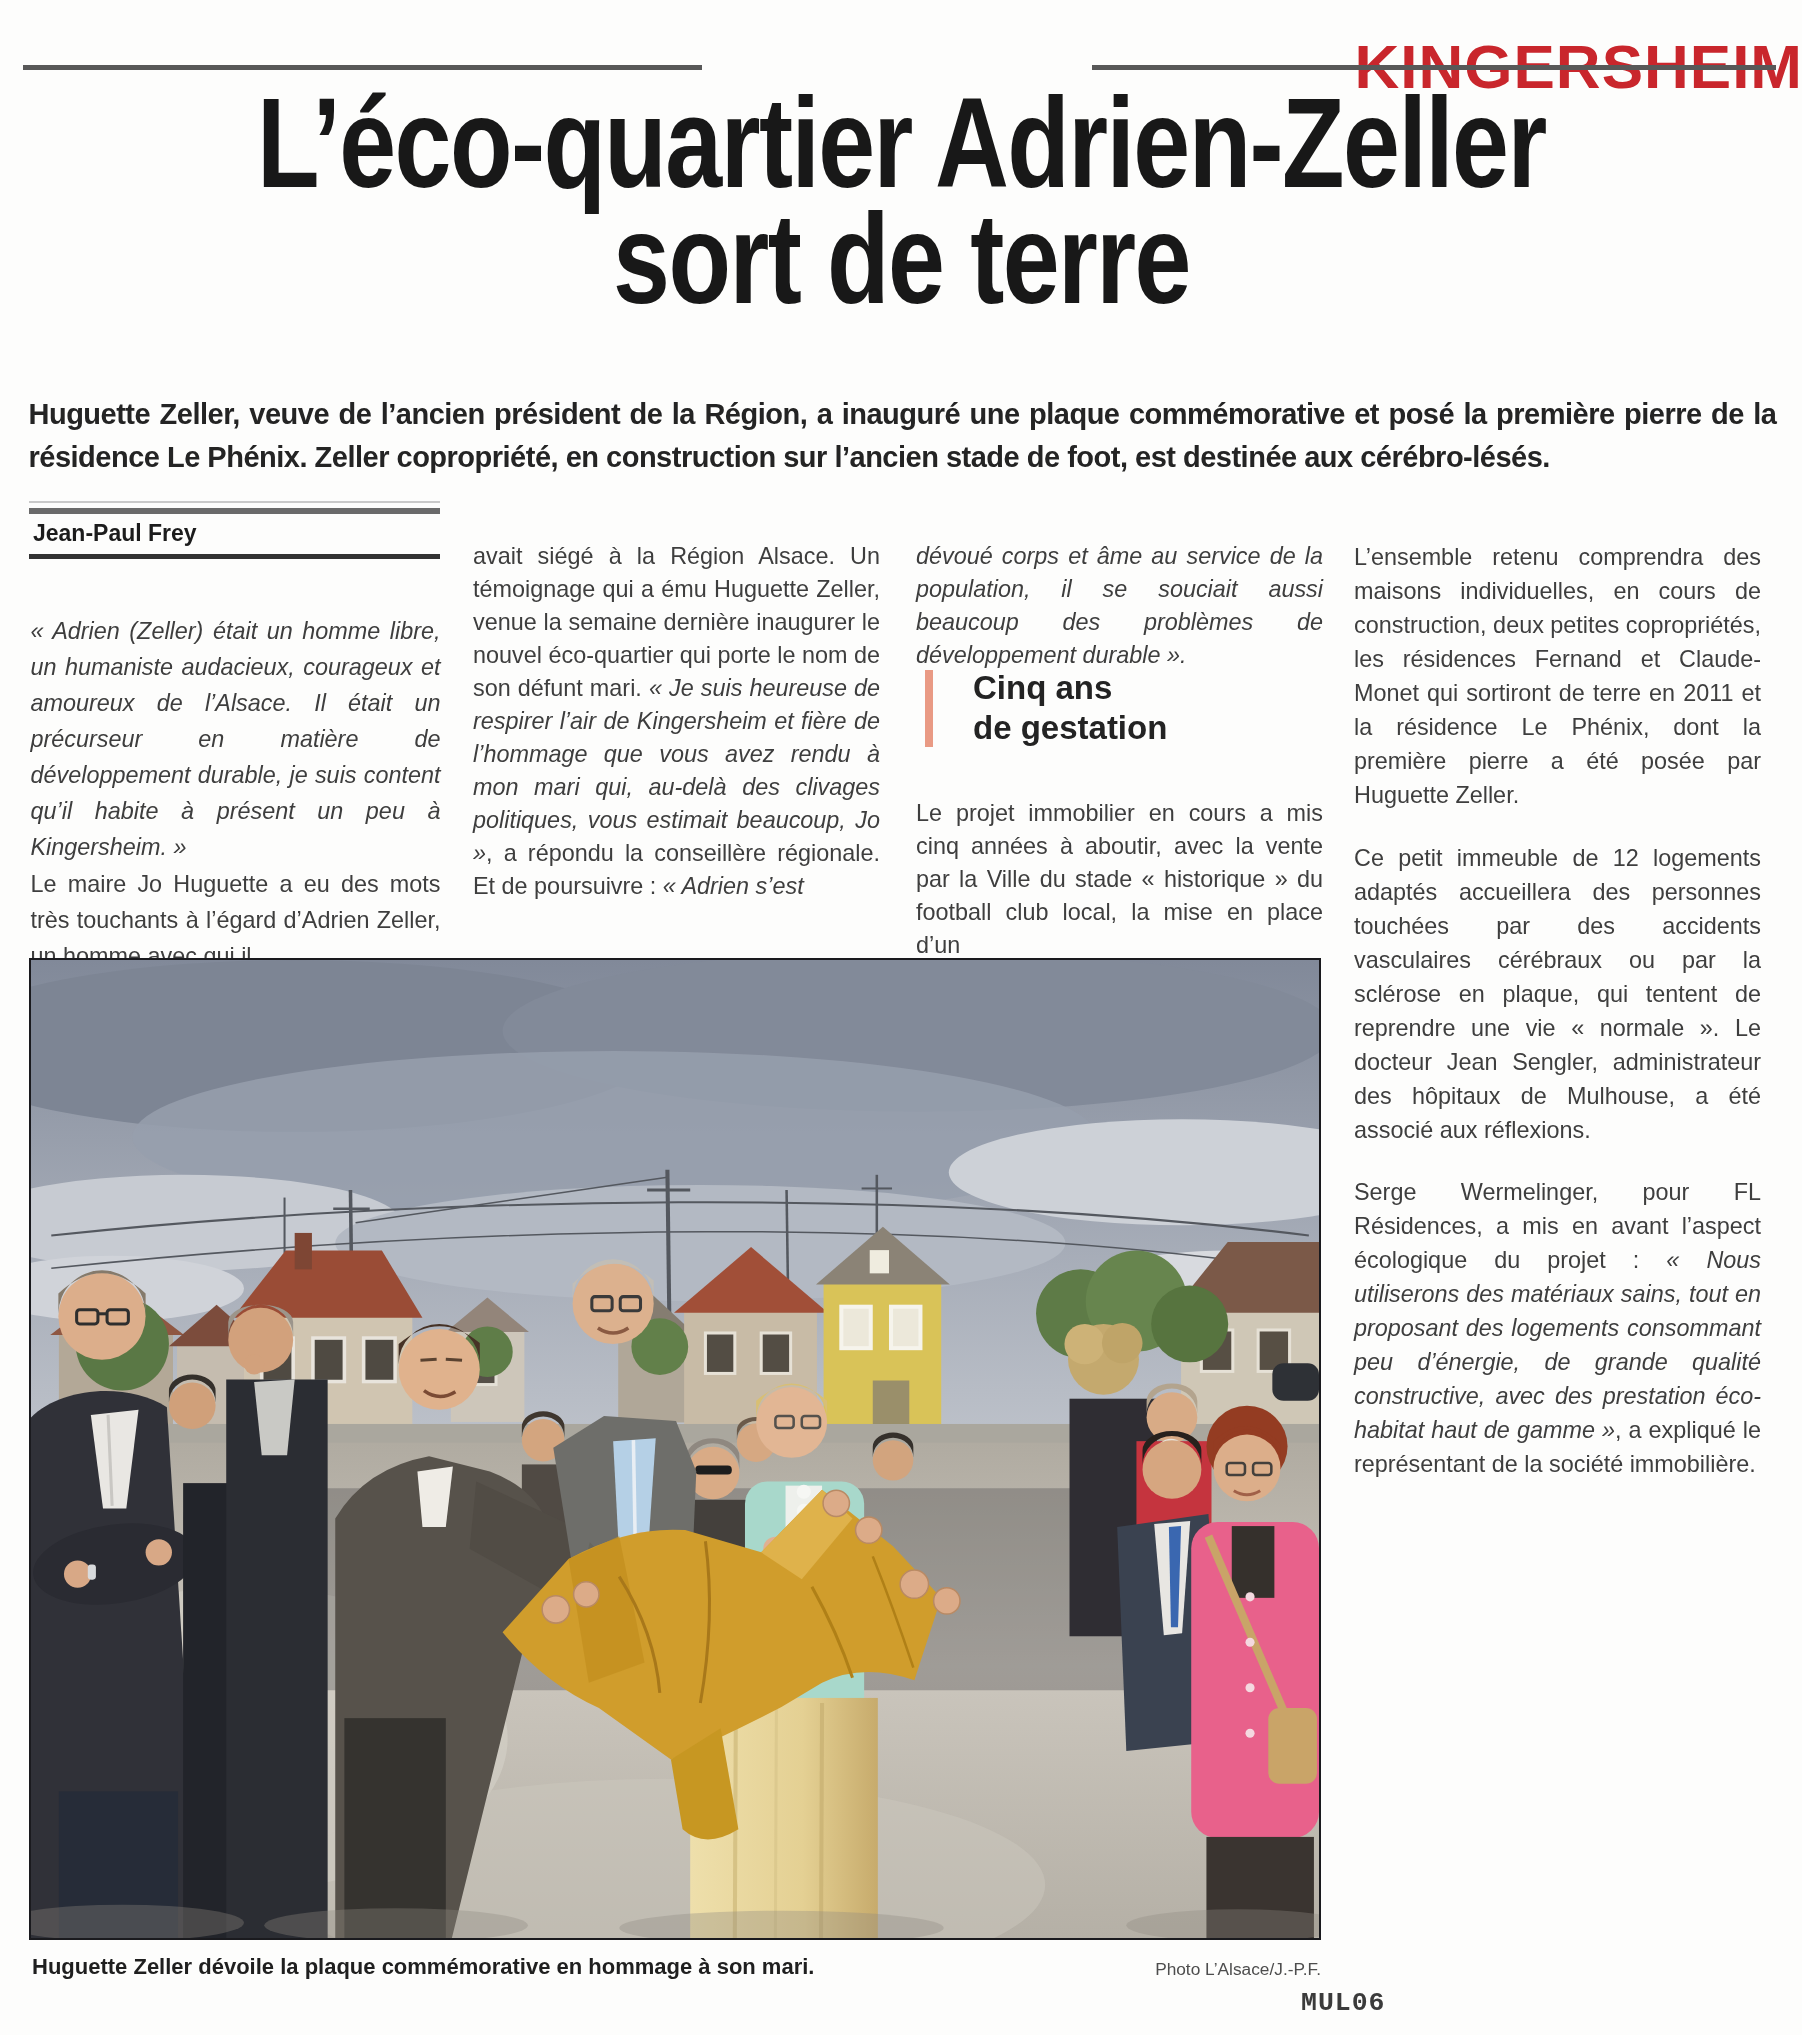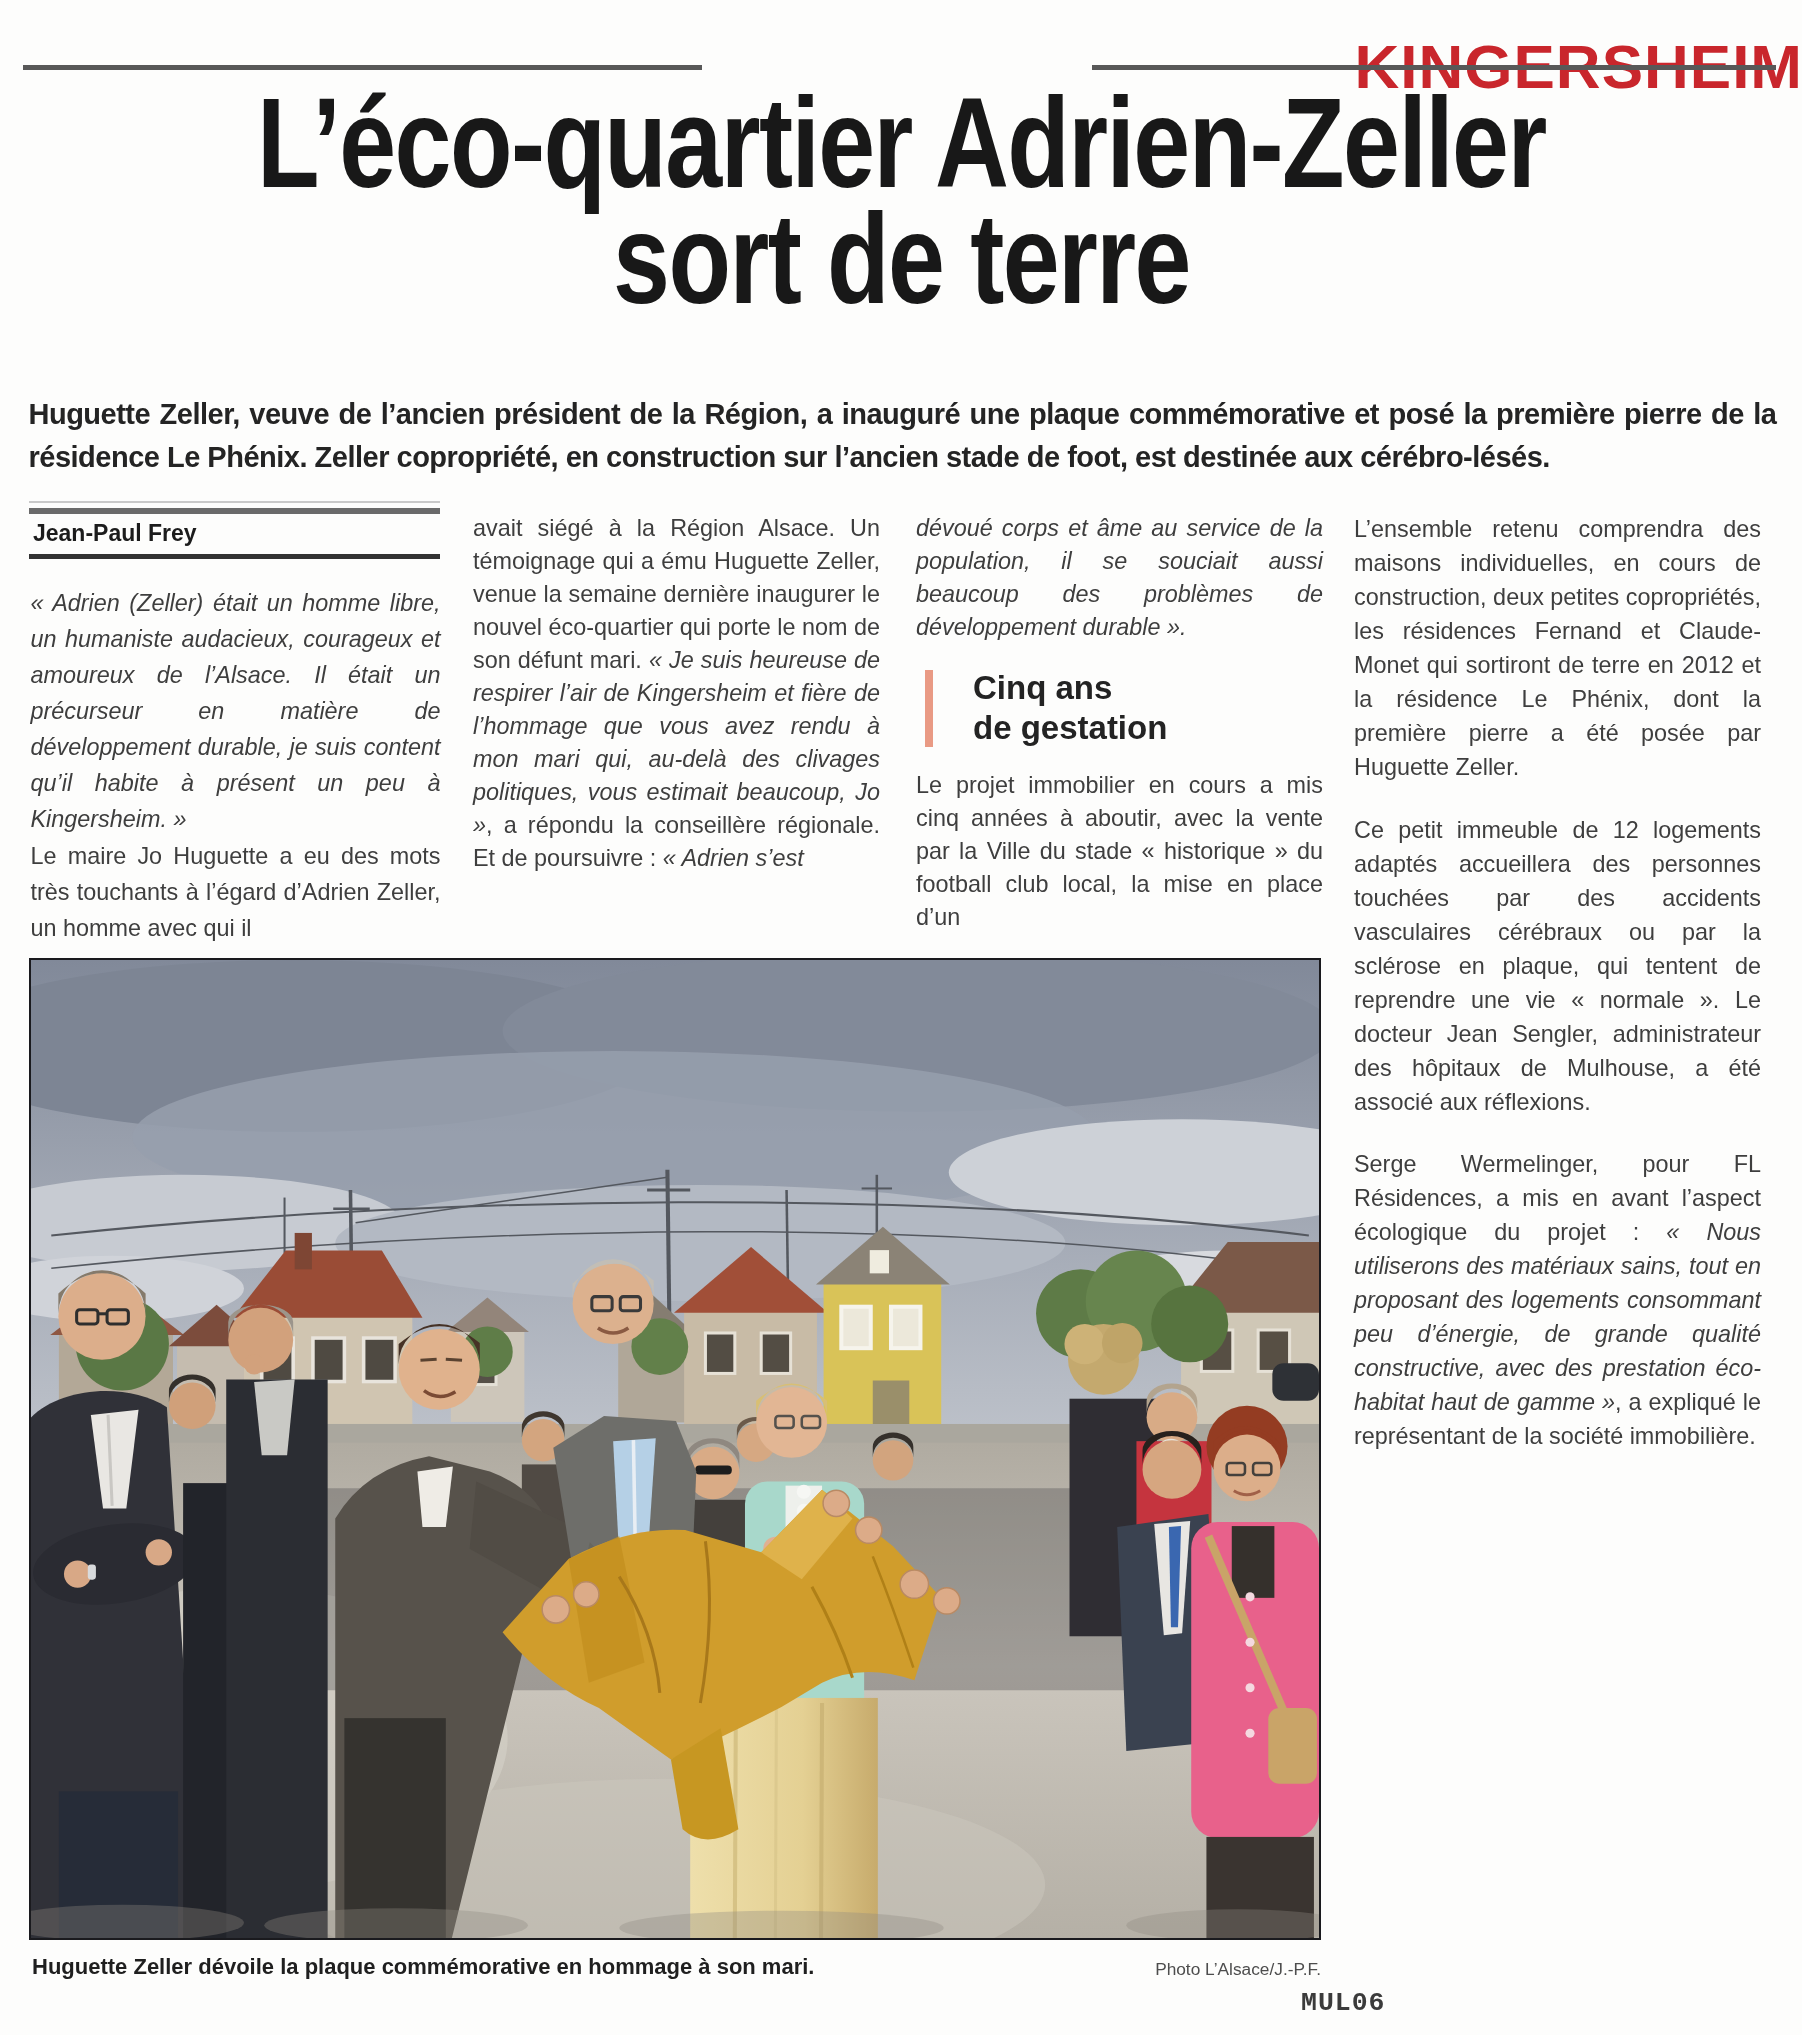--- a/index.html
+++ b/index.html
@@ -20,21 +20,21 @@
   .headline{position:absolute;left:0;right:0;top:85px;text-align:center;font-weight:bold;color:var(--headline,#181818);font-size:128px;line-height:116px;}
   .headline .hl{display:inline-block;transform:scaleX(0.80);transform-origin:50% 50%;white-space:nowrap;letter-spacing:-2px;}
   
   .lede{position:absolute;left:28.5px;width:1748px;top:393px;font-size:29px;font-weight:bold;line-height:43px;text-align:justify;color:#242424;letter-spacing:-0.5px;}
   
   .byline-rule-faint{position:absolute;left:29px;width:411px;top:501px;height:1.5px;background:#c9c9c9;}
   .byline-rule-top{position:absolute;left:29px;width:411px;top:508px;height:5.6px;background:var(--byline-rule-top,#6a6a6a);}
   .byline-name{position:absolute;left:33px;top:520px;font-size:23px;font-weight:bold;color:#1c1c1c;}
   .byline-rule-bottom{position:absolute;left:29px;width:411px;top:554px;height:4.6px;background:var(--rule-dark,#323232);}
   
-  .bodytext{font-size:23.4px;text-align:justify;color:var(--text,#3e3e3e);}
+  .bodytext{font-size:23.4px;text-align:justify;color:var(--text,#3e3e3e);margin-top:28px;}
   .it{font-style:italic;}
   .col1q{left:30.5px;top:585px;width:410px;line-height:36px;font-style:italic;}
   .col1p{left:30.5px;top:838px;width:410px;line-height:36px;}
   .col2{left:473px;top:512px;width:407px;line-height:33px;}
   .col3a{left:916px;top:512px;width:407px;line-height:33px;font-style:italic;}
   .subhead-bar{position:absolute;left:925px;top:670px;width:7.6px;height:77px;background:var(--subhead-bar,#e99a84);}
   .subhead{position:absolute;left:973px;top:668px;font-size:33px;font-weight:bold;line-height:40px;color:#232323;}
   .col3b{left:916px;top:769px;width:407px;line-height:33px;}
   .col4{left:1354px;top:512px;width:407px;line-height:34px;}
   .col4 p{margin-bottom:28.5px;}
@@ -69,21 +69,21 @@
 
 <div class="abs bodytext col3a">dévoué corps et âme au service de la population, il se souciait aussi beaucoup des problèmes de développement durable ».</div>
 <div class="subhead-bar"></div>
 <div class="subhead">
     <div>Cinq ans</div>
     <div>de gestation</div>
   </div>
 <div class="abs bodytext col3b">Le projet immobilier en cours a mis cinq années à aboutir, avec la vente par la Ville du stade « historique » du football club local, la mise en place d’un</div>
 
 <div class="abs bodytext col4">
-  <p>L’ensemble retenu comprendra des maisons individuelles, en cours de construction, deux petites copropriétés, les résidences Fernand et Claude-Monet qui sortiront de terre en 2012 et la résidence Le Phénix, dont la première pierre a été posée par Huguette Zeller.</p>
+  <p>L’ensemble retenu comprendra des maisons individuelles, en cours de construction, deux petites copropriétés, les résidences Fernand et Claude-Monet qui sortiront de terre en 2011 et la résidence Le Phénix, dont la première pierre a été posée par Huguette Zeller.</p>
   <p>Ce petit immeuble de 12 logements adaptés accueillera des personnes touchées par des accidents vasculaires cérébraux ou par la sclérose en plaque, qui tentent de reprendre une vie « normale ». Le docteur Jean Sengler, administrateur des hôpitaux de Mulhouse, a été associé aux réflexions.</p>
   <p><span>Serge Wermelinger, pour FL Résidences, a mis en avant l’aspect écologique du projet : </span><span class="it">« Nous utiliserons des matériaux sains, tout en proposant des logements consommant peu d’énergie, de grande qualité constructive, avec des prestation éco-habitat haut de gamme »</span><span>, a expliqué le représentant de la société immobilière.</span></p>
 </div>
 
 <figure class="photo">
 <svg viewBox="0 0 2540 1935" preserveAspectRatio="none">
   <defs>
     <linearGradient id="sky" x1="0" y1="0" x2="0" y2="1">
       <stop offset="0" stop-color="#818999"></stop>
           <stop offset="0.55" stop-color="#a8aeb9"></stop>

